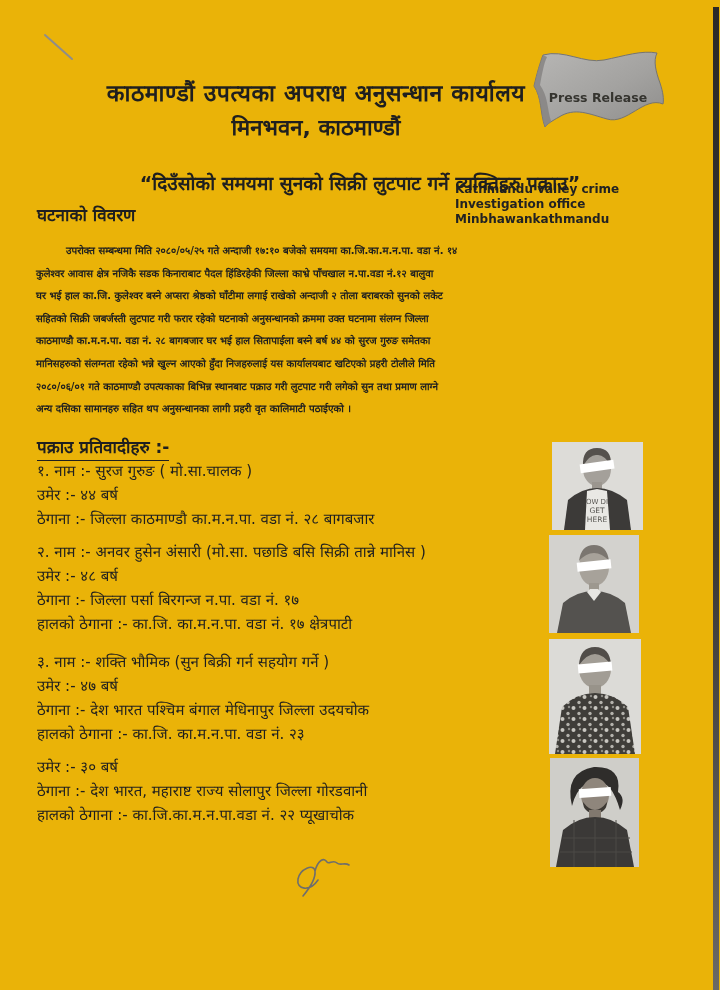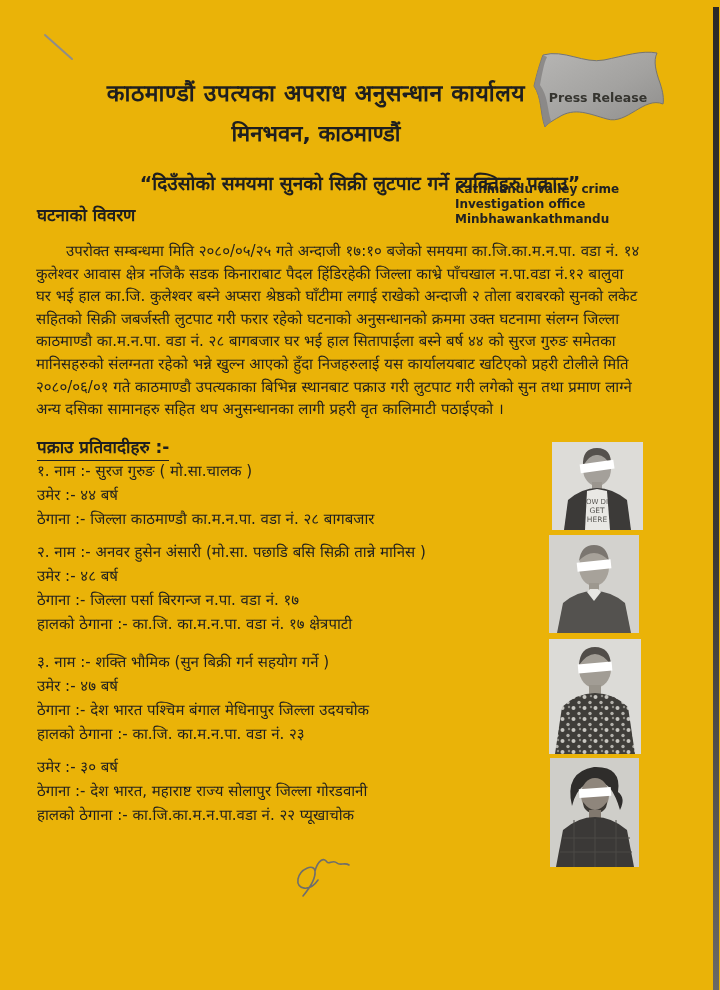--- a/index.html
+++ b/index.html
@@ -9,36 +9,36 @@
     font-family:"DejaVu Sans","Liberation Sans",sans-serif;
     color:#1f1f1f;
   }
   
   .scan-edge{position:absolute;left:713px;top:7px;width:6px;height:983px;
     background:linear-gradient(to bottom,#2b2a28 0%,#3a3835 55%,#6b6965 100%);}
   .fold-mark{position:absolute;left:42px;top:32px;}
   
   .np-header{position:absolute;left:36px;top:76px;width:560px;text-align:center;}
   .np-header .l1{font-size:23px;font-weight:bold;letter-spacing:.5px;}
-  .np-header .l2{font-size:22px;font-weight:bold;margin-top:9px;}
+  .np-header .l2{font-size:22px;font-weight:bold;margin-top:3px;}
   .badge{position:absolute;left:530px;top:50px;width:136px;height:84px;}
   .badge svg{position:absolute;left:0;top:0;}
   .badge .badge-label{position:absolute;left:0;top:40px;width:100%;text-align:center;
     font-size:12.5px;font-weight:bold;color:#35342f;}
   .caption-en{position:absolute;left:455px;top:134px;width:240px;
     font-size:12px;font-weight:bold;line-height:15px;color:#222;margin-top:48px;}
   .headline{position:absolute;left:20px;top:170px;width:680px;text-align:center;
     font-size:19px;font-weight:bold;}
   .section-heading{position:absolute;left:37px;font-size:17px;font-weight:600;}
   .incident-heading{top:203px;}
   .arrests-heading{top:435px;font-weight:bold;}
   .arrests-heading .u{border-bottom:1.6px solid #1f1f1f;padding-bottom:2px;display:inline-block;}
   
   .incident-body{position:absolute;left:36px;top:240px;width:620px;}
-  .incident-body .pline{font-size:15px;line-height:22.6px;white-space:nowrap;}
+  .incident-body .pline{font-size:10px;line-height:22.6px;white-space:nowrap;font-weight:bold;}
   .incident-body .pline.indent{padding-left:30px;}
   
   .suspect{position:absolute;left:37px;width:490px;}
   .suspect .sline{font-size:15px;line-height:24px;white-space:nowrap;}
   .s1{top:459px;} .s2{top:540px;} .s3{top:650px;} .s4{top:755px;}
   
   .photo{position:absolute;margin:0;padding:8px;}
   .p1{left:544px;top:434px;width:91px;height:88px;}
   .p2{left:541px;top:527px;width:90px;height:98px;}
   .p3{left:541px;top:631px;width:92px;height:115px;}

